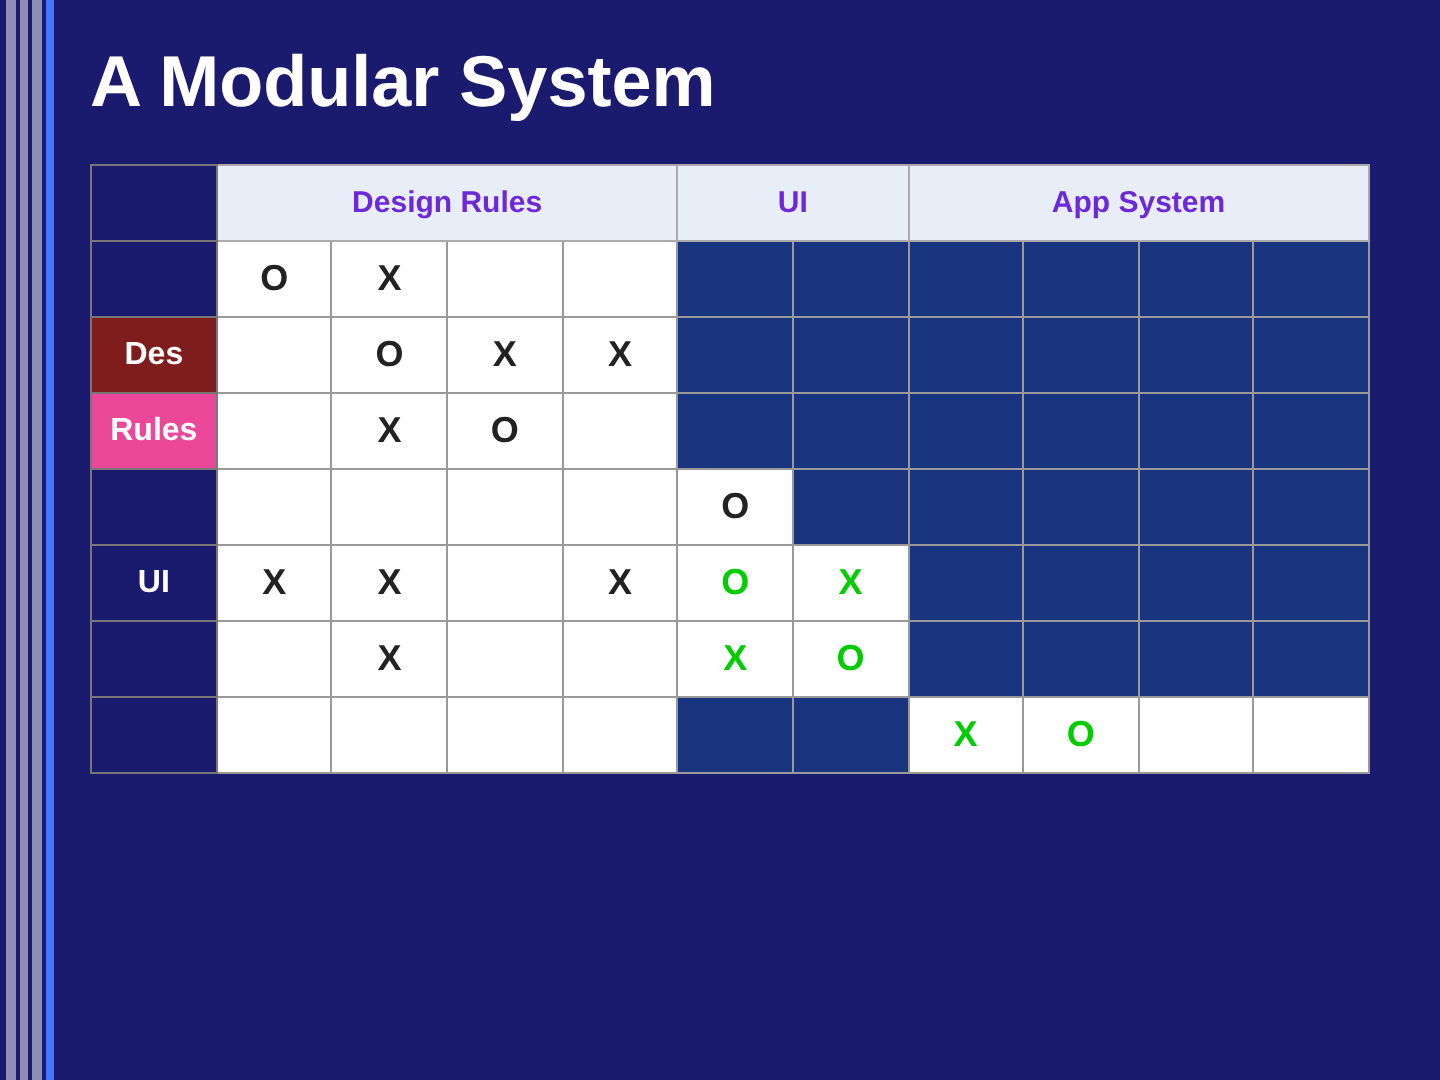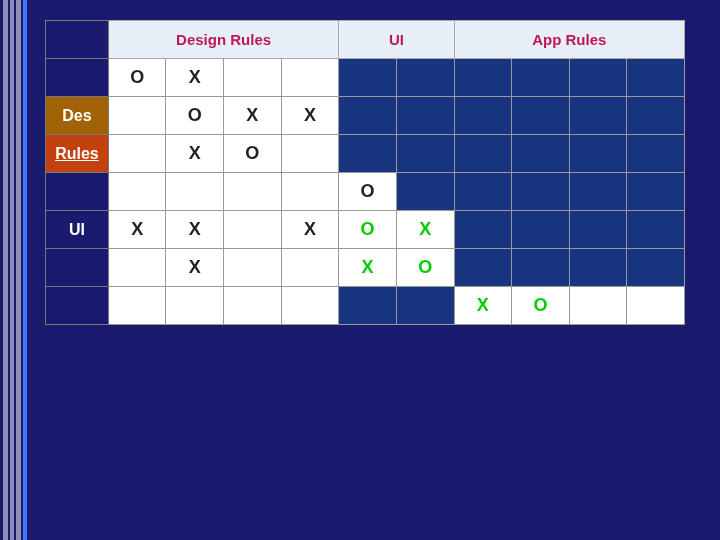--- a/index.html
+++ b/index.html
@@ -52,21 +52,21 @@
       font-size: 18px;
       font-weight: bold;
       color: #222;
     }
 
     
     .header-group-label {
       background: #ddeeff;
       font-size: 15px;
       font-weight: bold;
-      color: #be185d;
+      color: #6d28d9;
       border: 1px solid #aaa;
     }
 
     .stripe-wrapper {
       position: absolute;
       left: 0;
       top: 0;
       width: 30px;
       height: 100%;
       display: flex;
@@ -84,63 +84,64 @@
 <body>
 
 <div class="stripe-wrapper">
   <div class="v-stripe" style="background:white;opacity:0.5;"></div>
   <div class="v-stripe" style="background:white;opacity:0.5;"></div>
   <div class="v-stripe" style="background:white;opacity:0.5;"></div>
   <div class="v-stripe" style="background:#4477ff;"></div>
 </div>
 
 <div class="content">
+  <div class="page-title">A Modular System</div>
 
   <div class="table-wrapper">
     <table>
       <thead>
         <tr>
           <td style="background:#1a1a6e;border-color:#777;"></td>
 
           <td colspan="4" class="header-group-label" style="font-size:15px;background:#e8eef8;">Design Rules</td>
 
           <td colspan="2" class="header-group-label" style="font-size:15px;background:#e8eef8;">UI</td>
 
-          <td colspan="4" class="header-group-label" style="font-size:15px;background:#e8eef8;">App Rules</td>
+          <td colspan="4" class="header-group-label" style="font-size:15px;background:#e8eef8;">App System</td>
         </tr>
       </thead>
       <tbody id="table-body">
       <tr>
             <td style="background: rgb(26, 26, 110); color: white; font-size: 16px; font-weight: bold; border-color: rgb(119, 119, 119); width: 60px;"></td>
             <td style="width: 55px; height: 38px; text-align: center; vertical-align: middle; font-size: 18px; font-weight: bold; border: 1px solid rgb(153, 153, 153); background: white;"><span style="color: rgb(34, 34, 34);">O</span></td>
             <td style="width: 55px; height: 38px; text-align: center; vertical-align: middle; font-size: 18px; font-weight: bold; border: 1px solid rgb(153, 153, 153); background: white;"><span style="color: rgb(34, 34, 34);">X</span></td>
             <td style="width: 55px; height: 38px; text-align: center; vertical-align: middle; font-size: 18px; font-weight: bold; border: 1px solid rgb(153, 153, 153); background: white;"></td>
             <td style="width: 55px; height: 38px; text-align: center; vertical-align: middle; font-size: 18px; font-weight: bold; border: 1px solid rgb(153, 153, 153); background: white;"></td>
             <td style="width: 55px; height: 38px; text-align: center; vertical-align: middle; font-size: 18px; font-weight: bold; border: 1px solid rgb(153, 153, 153); background: rgb(26, 53, 128);"></td>
             <td style="width: 55px; height: 38px; text-align: center; vertical-align: middle; font-size: 18px; font-weight: bold; border: 1px solid rgb(153, 153, 153); background: rgb(26, 53, 128);"></td>
             <td style="width: 55px; height: 38px; text-align: center; vertical-align: middle; font-size: 18px; font-weight: bold; border: 1px solid rgb(153, 153, 153); background: rgb(26, 53, 128);"></td>
             <td style="width: 55px; height: 38px; text-align: center; vertical-align: middle; font-size: 18px; font-weight: bold; border: 1px solid rgb(153, 153, 153); background: rgb(26, 53, 128);"></td>
             <td style="width: 55px; height: 38px; text-align: center; vertical-align: middle; font-size: 18px; font-weight: bold; border: 1px solid rgb(153, 153, 153); background: rgb(26, 53, 128);"></td>
             <td style="width: 55px; height: 38px; text-align: center; vertical-align: middle; font-size: 18px; font-weight: bold; border: 1px solid rgb(153, 153, 153); background: rgb(26, 53, 128);"></td>
           </tr>
           <tr>
-            <td style="background: #a16207; color: white; font-size: 16px; font-weight: bold; border-color: rgb(119, 119, 119); width: 60px;">Des</td>
-            <td style="width: 55px; height: 38px; text-align: center; vertical-align: middle; font-size: 18px; font-weight: bold; border: 1px solid rgb(153, 153, 153); background: white;"></td>
-            <td style="width: 55px; height: 38px; text-align: center; vertical-align: middle; font-size: 18px; font-weight: bold; border: 1px solid rgb(153, 153, 153); background: white;"><span style="color: rgb(34, 34, 34);">O</span></td>
-            <td style="width: 55px; height: 38px; text-align: center; vertical-align: middle; font-size: 18px; font-weight: bold; border: 1px solid rgb(153, 153, 153); background: white;"><span style="color: rgb(34, 34, 34);">X</span></td>
-            <td style="width: 55px; height: 38px; text-align: center; vertical-align: middle; font-size: 18px; font-weight: bold; border: 1px solid rgb(153, 153, 153); background: white;"><span style="color: rgb(34, 34, 34);">X</span></td>
-            <td style="width: 55px; height: 38px; text-align: center; vertical-align: middle; font-size: 18px; font-weight: bold; border: 1px solid rgb(153, 153, 153); background: rgb(26, 53, 128);"></td>
-            <td style="width: 55px; height: 38px; text-align: center; vertical-align: middle; font-size: 18px; font-weight: bold; border: 1px solid rgb(153, 153, 153); background: rgb(26, 53, 128);"></td>
-            <td style="width: 55px; height: 38px; text-align: center; vertical-align: middle; font-size: 18px; font-weight: bold; border: 1px solid rgb(153, 153, 153); background: rgb(26, 53, 128);"></td>
-            <td style="width: 55px; height: 38px; text-align: center; vertical-align: middle; font-size: 18px; font-weight: bold; border: 1px solid rgb(153, 153, 153); background: rgb(26, 53, 128);"></td>
-            <td style="width: 55px; height: 38px; text-align: center; vertical-align: middle; font-size: 18px; font-weight: bold; border: 1px solid rgb(153, 153, 153); background: rgb(26, 53, 128);"></td>
-            <td style="width: 55px; height: 38px; text-align: center; vertical-align: middle; font-size: 18px; font-weight: bold; border: 1px solid rgb(153, 153, 153); background: rgb(26, 53, 128);"></td>
-          </tr>
-          <tr>
-            <td style="background: #c2410c; color: white; font-size: 16px; font-weight: bold; border-color: rgb(119, 119, 119); width: 60px; text-decoration: underline;">Rules</td>
+            <td style="background: #7f1d1d; color: white; font-size: 16px; font-weight: bold; border-color: rgb(119, 119, 119); width: 60px;">Des</td>
+            <td style="width: 55px; height: 38px; text-align: center; vertical-align: middle; font-size: 18px; font-weight: bold; border: 1px solid rgb(153, 153, 153); background: white;"></td>
+            <td style="width: 55px; height: 38px; text-align: center; vertical-align: middle; font-size: 18px; font-weight: bold; border: 1px solid rgb(153, 153, 153); background: white;"><span style="color: rgb(34, 34, 34);">O</span></td>
+            <td style="width: 55px; height: 38px; text-align: center; vertical-align: middle; font-size: 18px; font-weight: bold; border: 1px solid rgb(153, 153, 153); background: white;"><span style="color: rgb(34, 34, 34);">X</span></td>
+            <td style="width: 55px; height: 38px; text-align: center; vertical-align: middle; font-size: 18px; font-weight: bold; border: 1px solid rgb(153, 153, 153); background: white;"><span style="color: rgb(34, 34, 34);">X</span></td>
+            <td style="width: 55px; height: 38px; text-align: center; vertical-align: middle; font-size: 18px; font-weight: bold; border: 1px solid rgb(153, 153, 153); background: rgb(26, 53, 128);"></td>
+            <td style="width: 55px; height: 38px; text-align: center; vertical-align: middle; font-size: 18px; font-weight: bold; border: 1px solid rgb(153, 153, 153); background: rgb(26, 53, 128);"></td>
+            <td style="width: 55px; height: 38px; text-align: center; vertical-align: middle; font-size: 18px; font-weight: bold; border: 1px solid rgb(153, 153, 153); background: rgb(26, 53, 128);"></td>
+            <td style="width: 55px; height: 38px; text-align: center; vertical-align: middle; font-size: 18px; font-weight: bold; border: 1px solid rgb(153, 153, 153); background: rgb(26, 53, 128);"></td>
+            <td style="width: 55px; height: 38px; text-align: center; vertical-align: middle; font-size: 18px; font-weight: bold; border: 1px solid rgb(153, 153, 153); background: rgb(26, 53, 128);"></td>
+            <td style="width: 55px; height: 38px; text-align: center; vertical-align: middle; font-size: 18px; font-weight: bold; border: 1px solid rgb(153, 153, 153); background: rgb(26, 53, 128);"></td>
+          </tr>
+          <tr>
+            <td style="background: #ec4899; color: white; font-size: 16px; font-weight: bold; border-color: rgb(119, 119, 119); width: 60px;">Rules</td>
             <td style="width: 55px; height: 38px; text-align: center; vertical-align: middle; font-size: 18px; font-weight: bold; border: 1px solid rgb(153, 153, 153); background: white;"></td>
             <td style="width: 55px; height: 38px; text-align: center; vertical-align: middle; font-size: 18px; font-weight: bold; border: 1px solid rgb(153, 153, 153); background: white;"><span style="color: rgb(34, 34, 34);">X</span></td>
             <td style="width: 55px; height: 38px; text-align: center; vertical-align: middle; font-size: 18px; font-weight: bold; border: 1px solid rgb(153, 153, 153); background: white;"><span style="color: rgb(34, 34, 34);">O</span></td>
             <td style="width: 55px; height: 38px; text-align: center; vertical-align: middle; font-size: 18px; font-weight: bold; border: 1px solid rgb(153, 153, 153); background: white;"></td>
             <td style="width: 55px; height: 38px; text-align: center; vertical-align: middle; font-size: 18px; font-weight: bold; border: 1px solid rgb(153, 153, 153); background: rgb(26, 53, 128);"></td>
             <td style="width: 55px; height: 38px; text-align: center; vertical-align: middle; font-size: 18px; font-weight: bold; border: 1px solid rgb(153, 153, 153); background: rgb(26, 53, 128);"></td>
             <td style="width: 55px; height: 38px; text-align: center; vertical-align: middle; font-size: 18px; font-weight: bold; border: 1px solid rgb(153, 153, 153); background: rgb(26, 53, 128);"></td>
             <td style="width: 55px; height: 38px; text-align: center; vertical-align: middle; font-size: 18px; font-weight: bold; border: 1px solid rgb(153, 153, 153); background: rgb(26, 53, 128);"></td>
             <td style="width: 55px; height: 38px; text-align: center; vertical-align: middle; font-size: 18px; font-weight: bold; border: 1px solid rgb(153, 153, 153); background: rgb(26, 53, 128);"></td>
             <td style="width: 55px; height: 38px; text-align: center; vertical-align: middle; font-size: 18px; font-weight: bold; border: 1px solid rgb(153, 153, 153); background: rgb(26, 53, 128);"></td>

